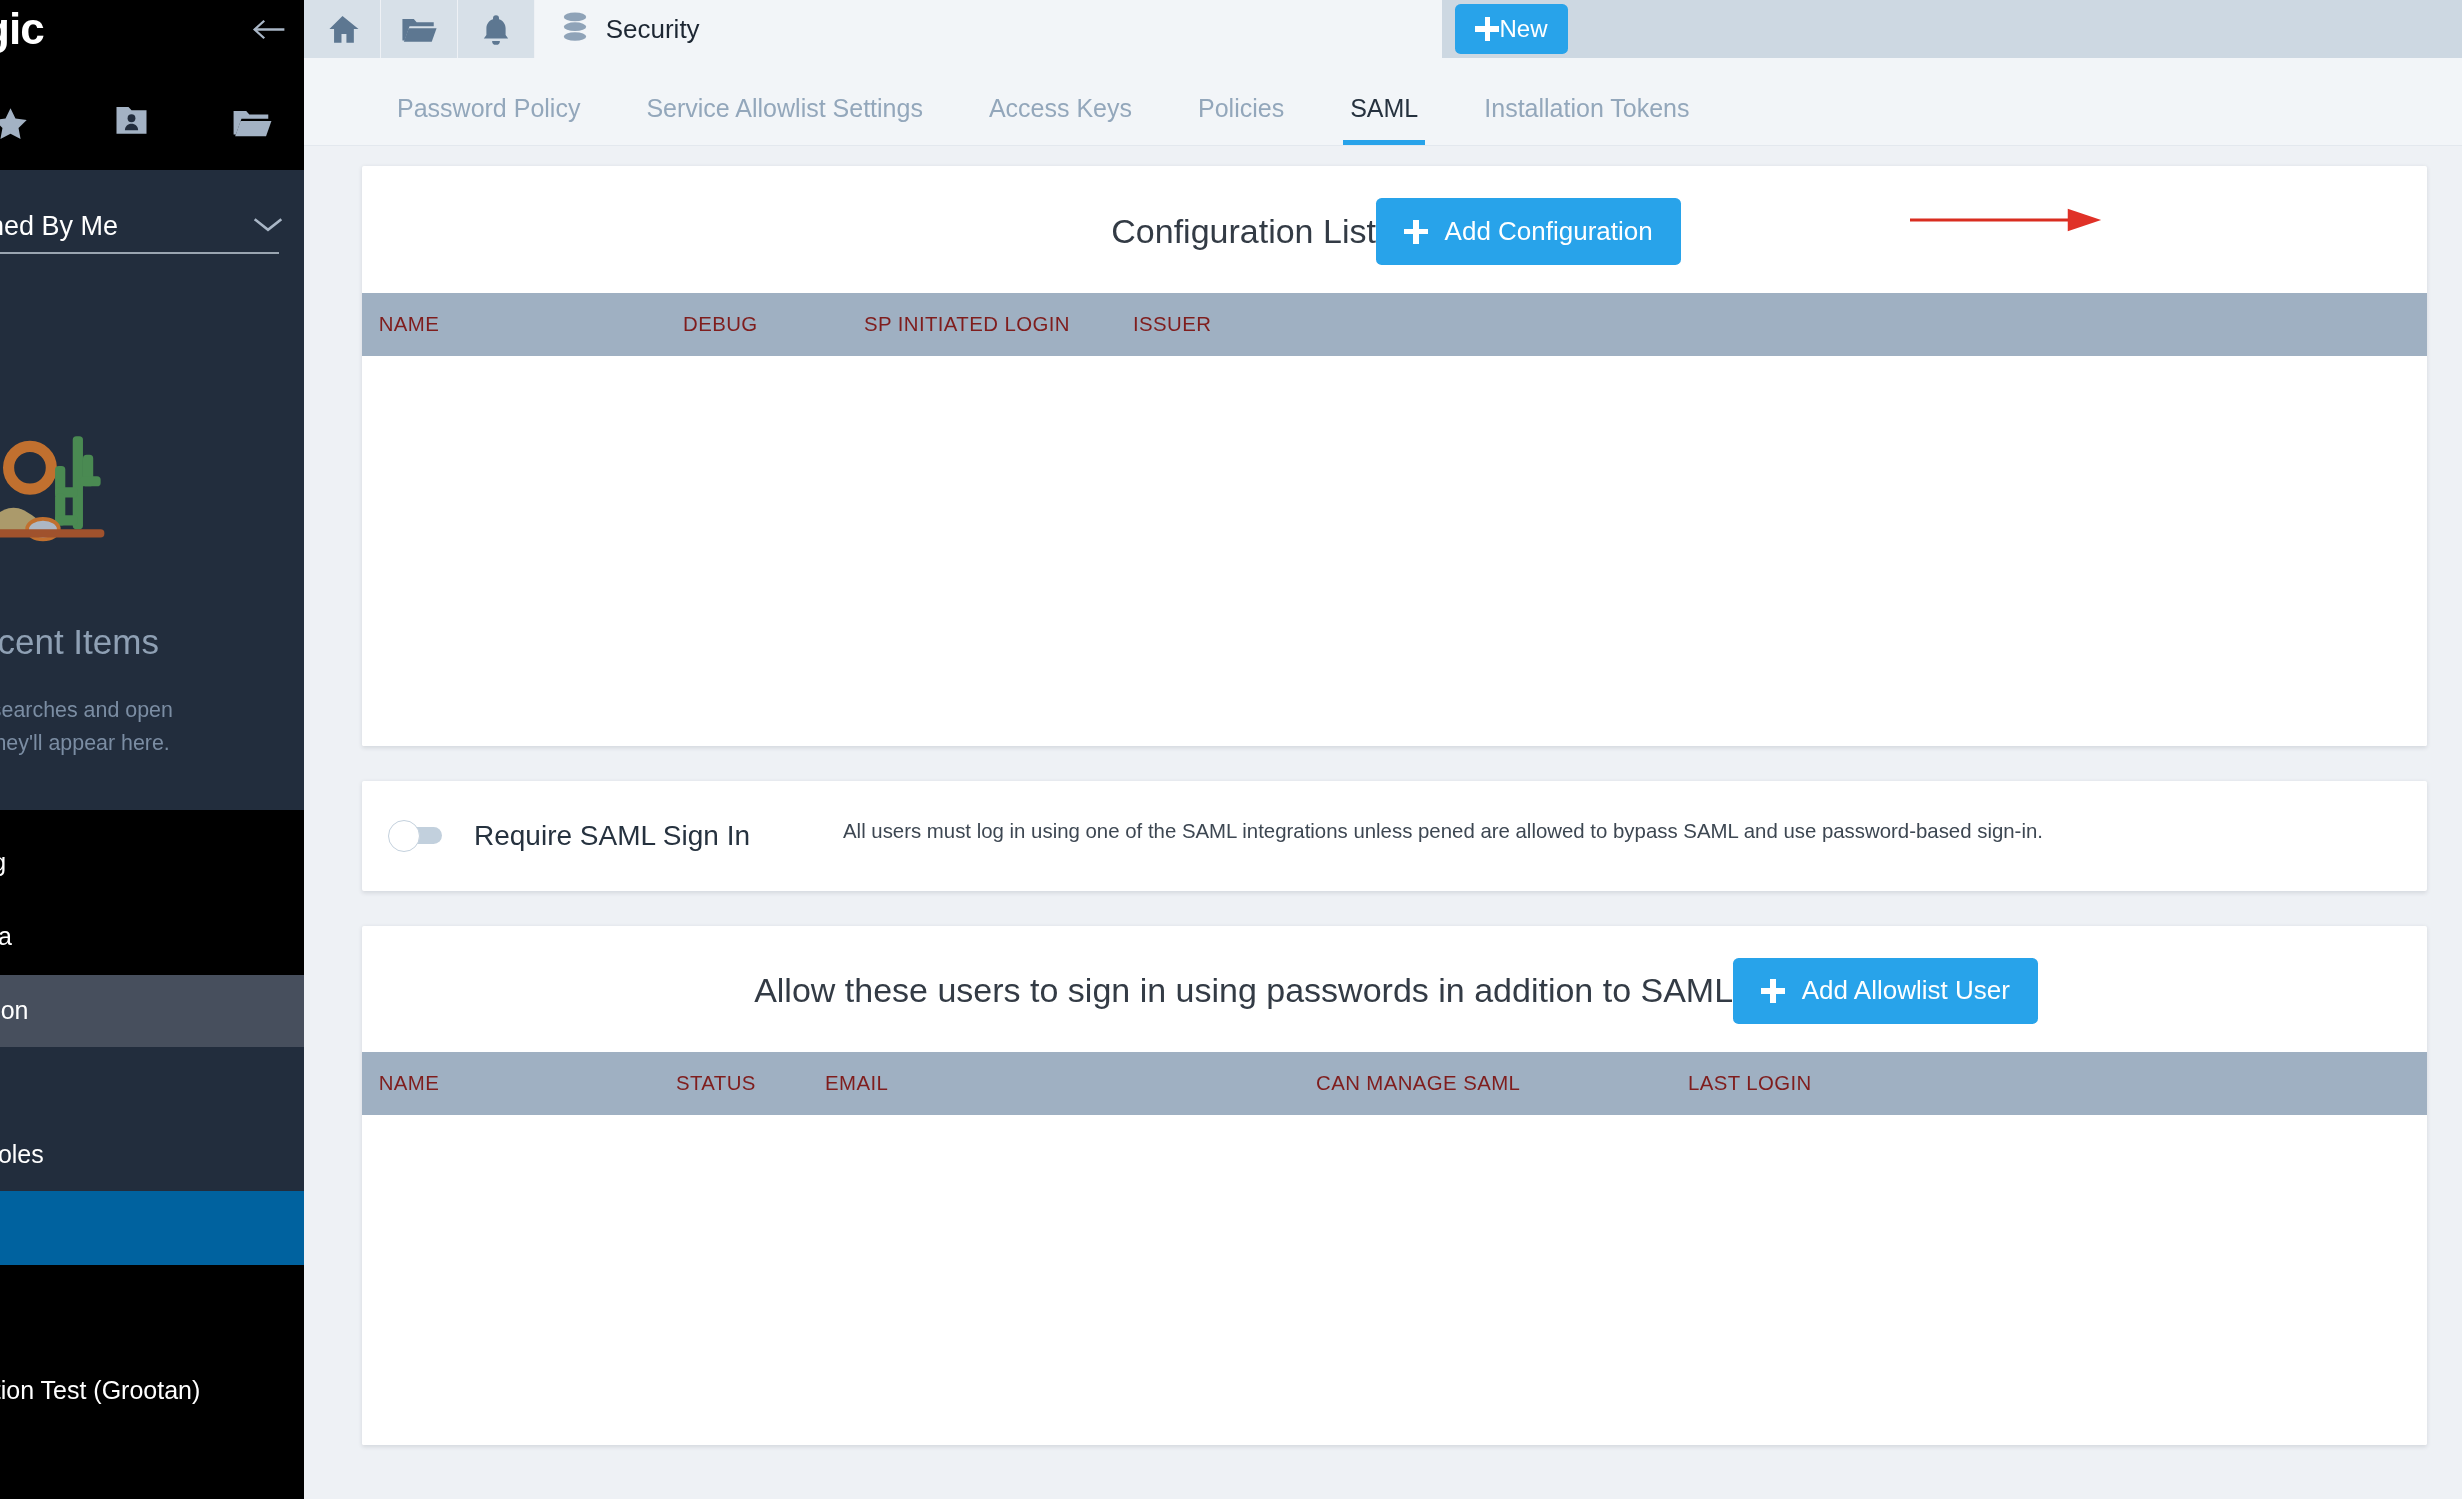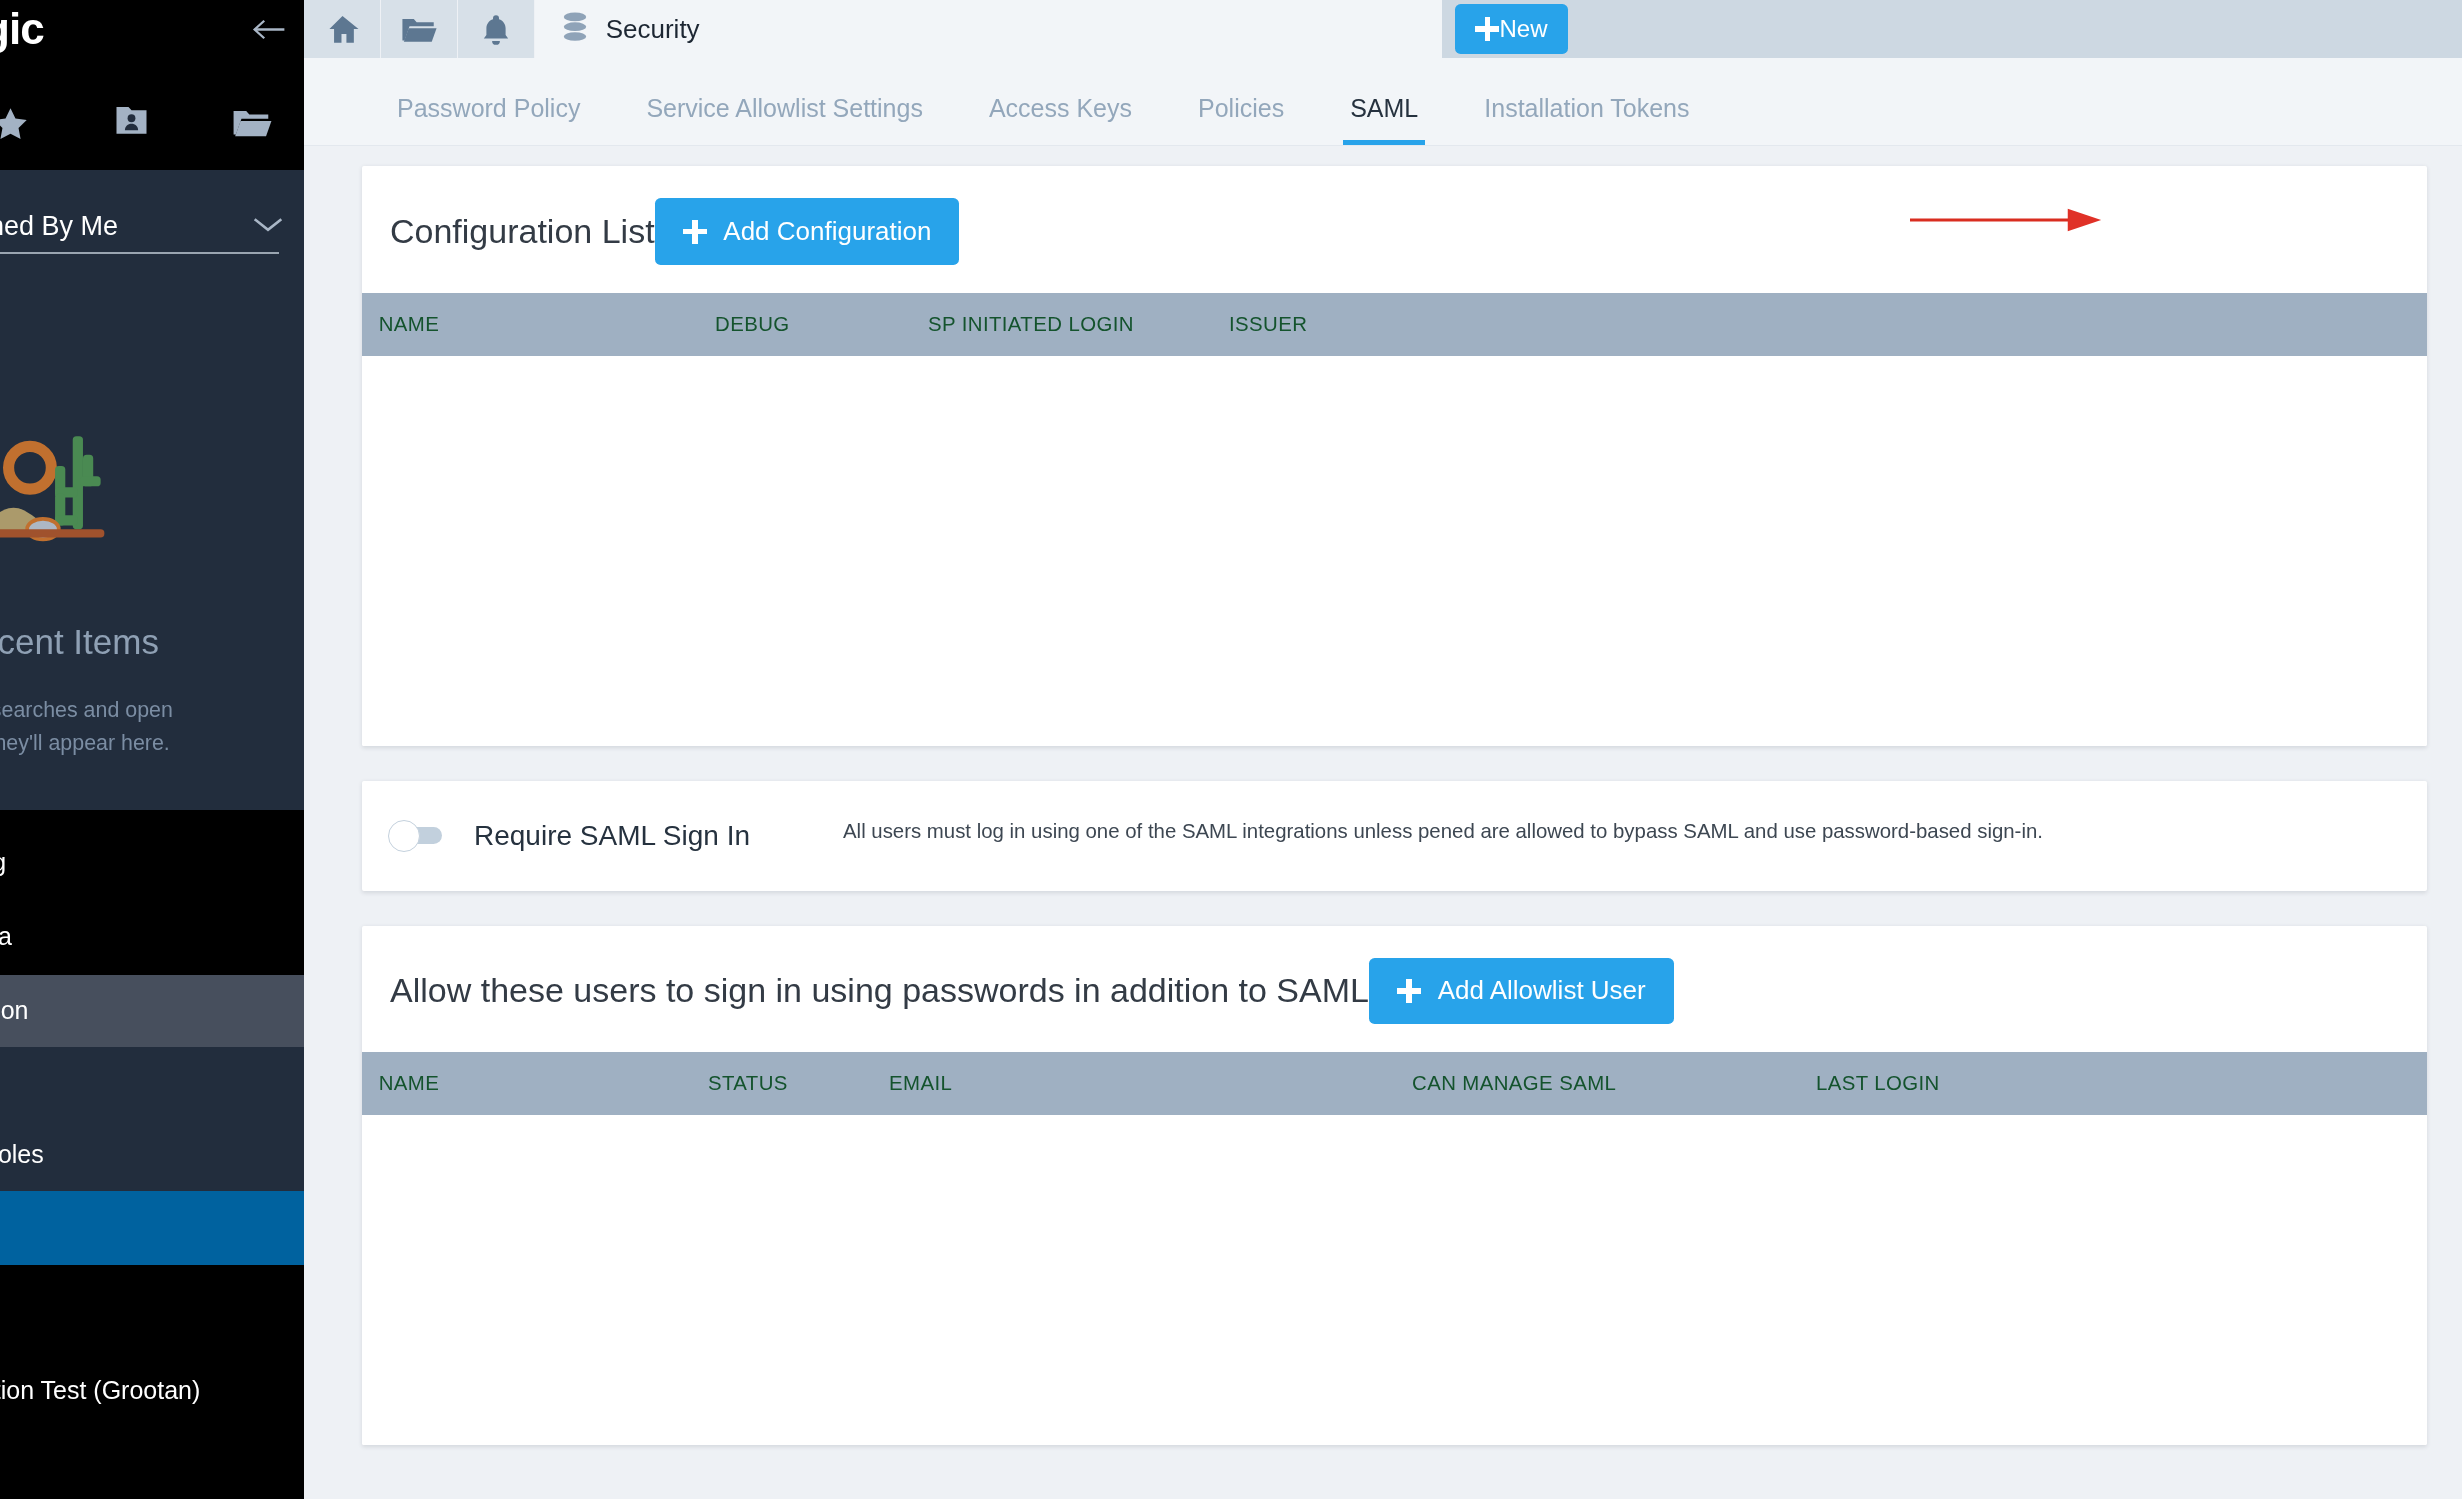--- a/index.html
+++ b/index.html
@@ -222,22 +222,22 @@
   .card {
     background: #ffffff;
     box-shadow: 0 1.9px 4.6px rgba(35,45,60,0.13);
     border-radius: 1.9px;
     margin-bottom: 35px;
     overflow: hidden;
   }
   .card-head {
     display: flex;
     align-items: center;
-    justify-content: flex-start;
-    padding: 32px 33px 28px 28px;
+    justify-content: center;
+    padding: 32px 33px 28px 36px;
   }
   .card-title {
     font-size: 34px;
     color: #333b45;
     font-weight: 400;
   }
   .btn-blue {
     background: #28a3ea;
     color: #ffffff;
     border: none;
@@ -262,24 +262,23 @@
     background:#ffffff;
   }
   .plus::before { left: 0; top: 9.3px; width: 24px; height: 5.6px; }
   .plus::after  { top: 0; left: 9.3px; height: 24px; width: 5.6px; }
 
   .thead {
     background: #9fb0c2;
     height: 63px;
     display: flex;
     align-items: center;
-    color: #14532d;
+    color: #7f1d1d;
     font-size: 20.4px;
     letter-spacing: 0.4px;
-    gap: 32px;
   }
   .th { padding-left: 0; white-space: nowrap; }
   .tbody-empty { background: #ffffff; }
 
   
   .toggle-card {
     display: flex;
     align-items: flex-start;
     padding: 39px 33px 39px 26px;
     gap: 0;

